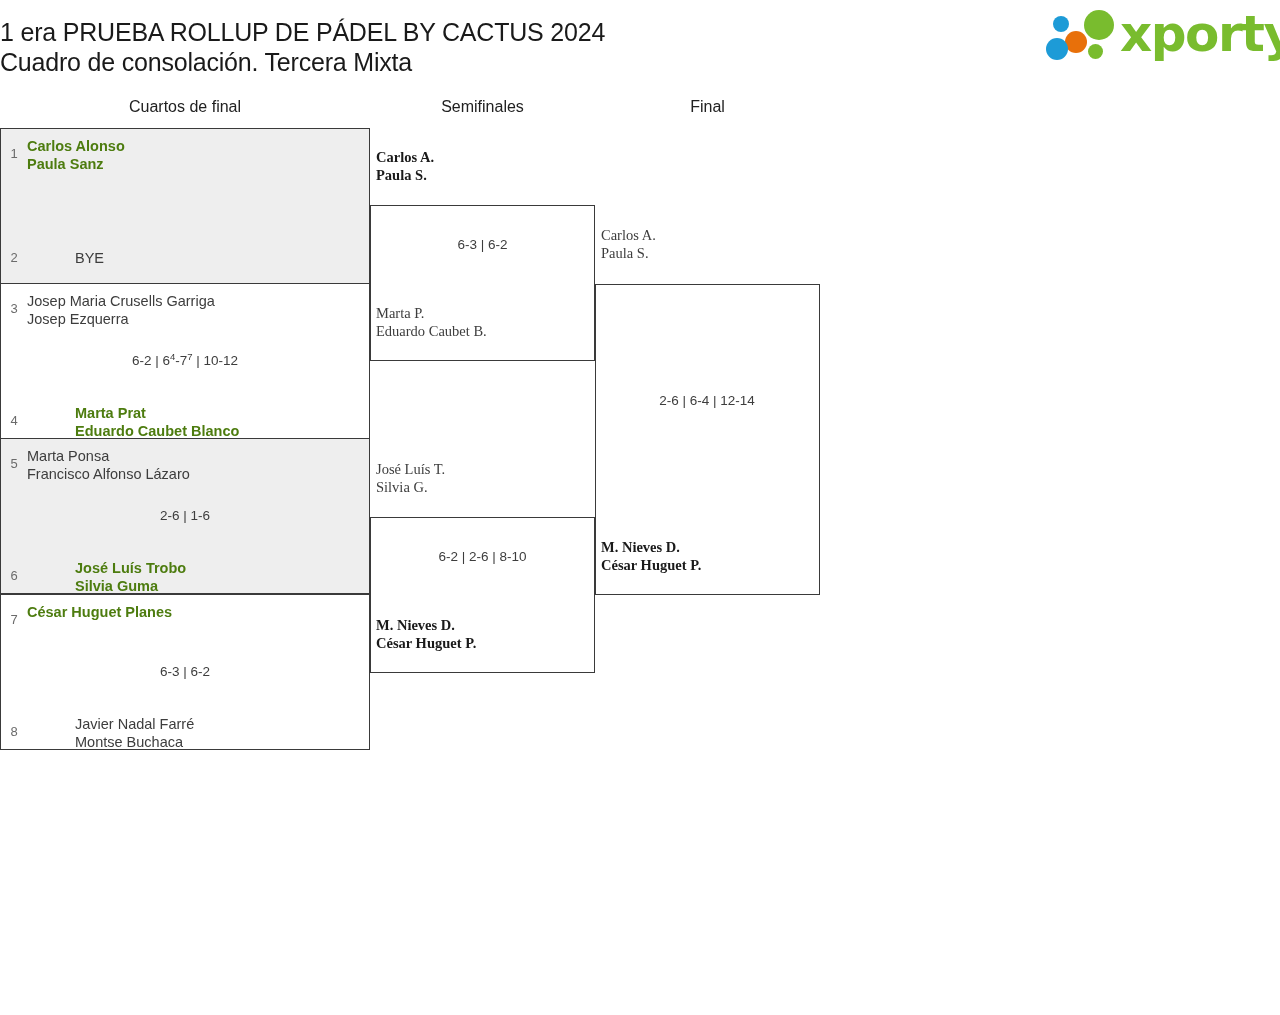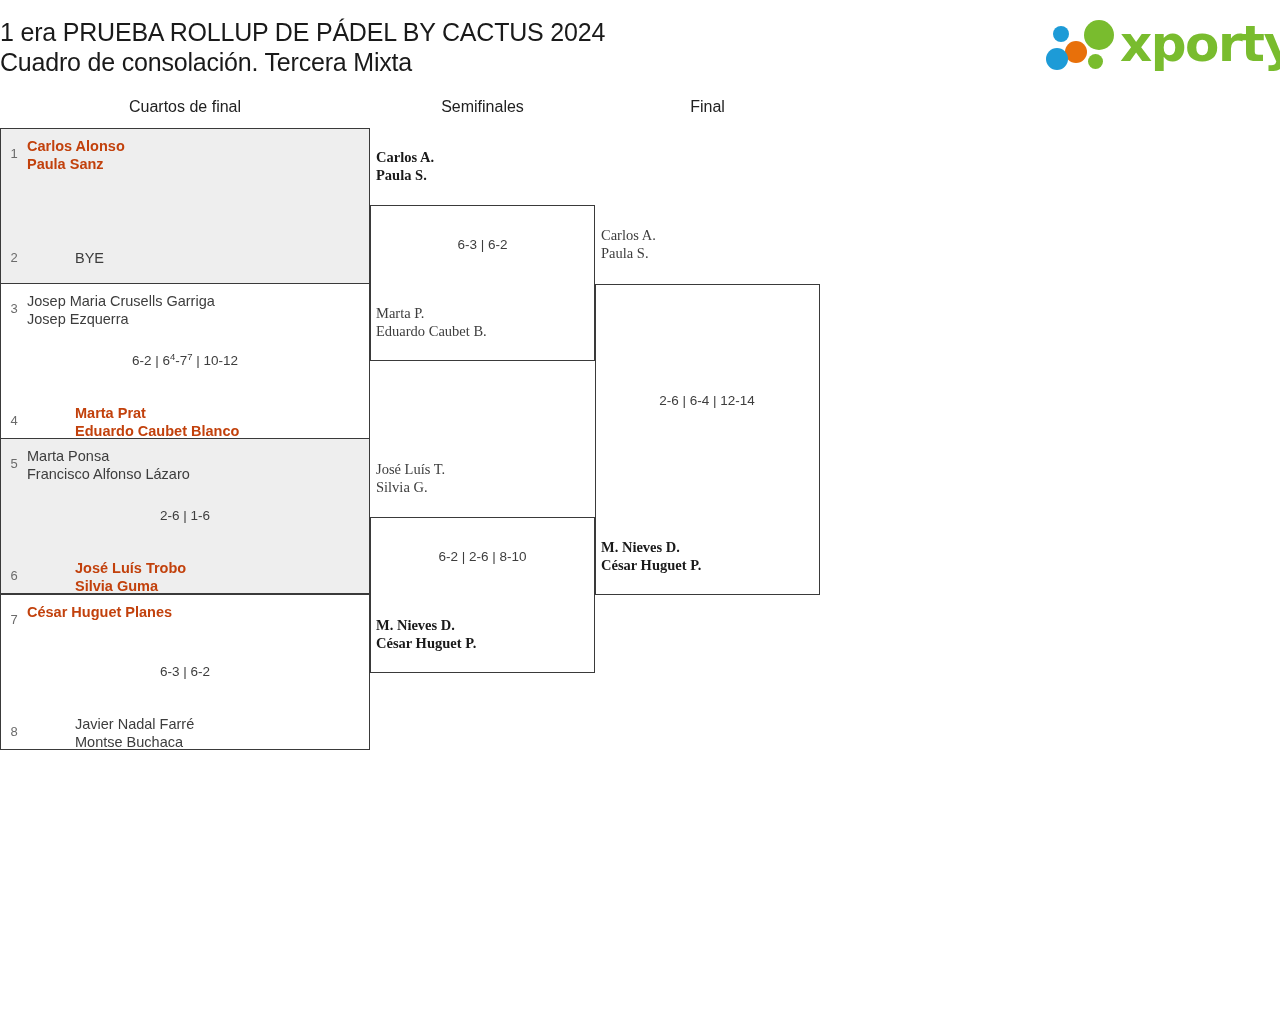--- a/index.html
+++ b/index.html
@@ -21,21 +21,21 @@
     font-size: 25px;
     line-height: 30px;
     font-weight: 500;
     letter-spacing: -0.2px;
     color: #1a1a1a;
     white-space: nowrap;
   }
   .title-line.l1 { padding-top: 17px; }
 
   
-  .logo { position: absolute; left: 1046px; top: 16px; width: 228px; height: 58px; }
+  .logo { position: absolute; left: 1046px; top: 6px; width: 228px; height: 58px; }
   .logo-dots { position: absolute; left: 0; top: 4px; width: 80px; height: 52px; }
   .dot { position: absolute; border-radius: 50%; }
   .dot.blue-sm   { left: 7px;  top: 6px;  width: 16px; height: 16px; background: #1d9bd7; }
   .dot.green-lg  { left: 38px; top: 0px;  width: 30px; height: 30px; background: #79bc2e; }
   .dot.orange    { left: 19px; top: 21px; width: 22px; height: 22px; background: #e8700a; }
   .dot.blue-lg   { left: 0px;  top: 28px; width: 22px; height: 22px; background: #1d9bd7; }
   .dot.green-sm  { left: 42px; top: 34px; width: 15px; height: 15px; background: #79bc2e; }
   .logo-word {
     position: absolute; left: 74px; top: -2px;
     font-size: 50px; line-height: 60px; font-weight: 700;
@@ -89,21 +89,21 @@
   }
   .team {
     position: absolute;
     left: 26px;
     right: 6px;
     font-size: 14.5px;
     line-height: 18px;
     color: #3d3d3d;
     white-space: nowrap;
   }
-  .team.win { color: #c2410c; font-weight: 700; }
+  .team.win { color: #4d7c0f; font-weight: 700; }
   .team .ln { display: block; }
 
   .slot-top .seed { top: 17px; }
   .slot-top .team { top: 8px; }
   .slot-bot .seed { top: 129px; }
   .slot-bot .team { top: 120px; margin-left: 48px; }
 
   
   .slot-bot.single .seed { top: 121px; }
   .slot-bot.single .team { top: 120px; }

